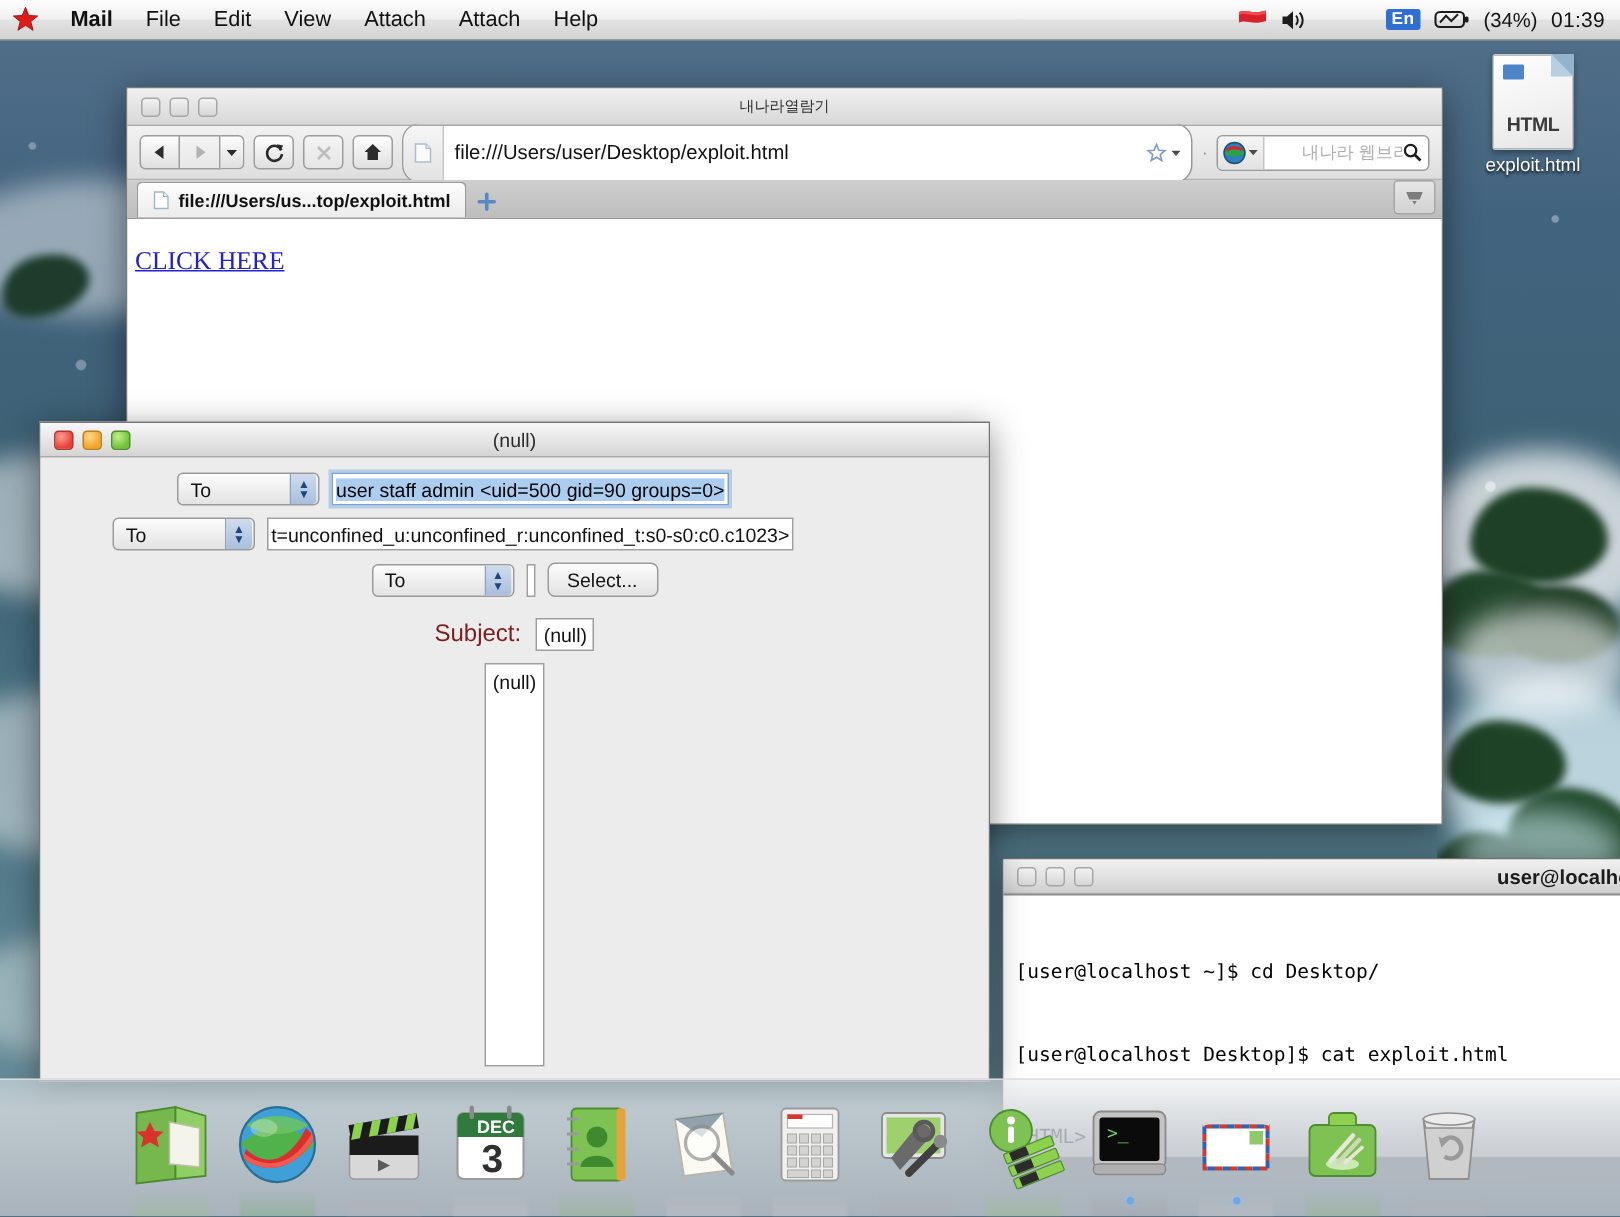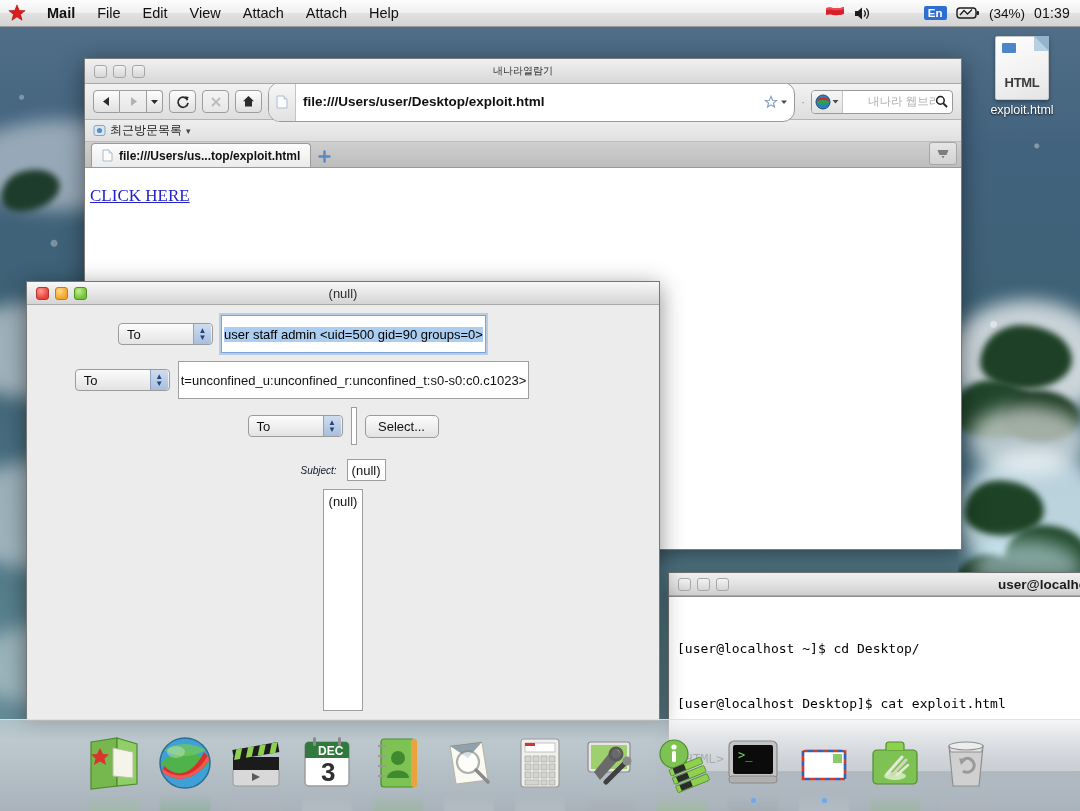--- a/index.html
+++ b/index.html
@@ -63,21 +63,21 @@
     border-bottom:1px solid #b4b4b4;box-sizing:border-box;}
   .nbtn{height:23px;min-width:27px;display:flex;align-items:center;justify-content:center;
     background:linear-gradient(180deg,#fdfdfd,#e0e0e0);border:1px solid #9d9d9d;
     border-radius:4px;box-sizing:border-box;font-size:13px;color:#333;}
   .nbtn.disabled{color:#b4b4b4;background:linear-gradient(180deg,#f4f4f4,#e6e6e6);}
   .navgrp{display:flex;}
   .navgrp .nbtn{border-radius:0;border-left-width:0;}
   .navgrp .nbtn:first-child{border-radius:4px 0 0 4px;border-left-width:1px;}
   .navgrp .nbtn:last-child{border-radius:0 4px 4px 0;min-width:16px;}
   .urlwrap{flex:1;height:40px;display:flex;align-items:center;
-    background:#fff;border:1px solid #9a9a9a;border-radius:12px;overflow:hidden;box-sizing:border-box;font-weight:bold;}
+    background:#fff;border:1px solid #9a9a9a;border-radius:12px;overflow:hidden;box-sizing:border-box;}
   .urlicon{width:26px;height:100%;display:flex;align-items:center;justify-content:center;
     background:linear-gradient(180deg,#f6f6f6,#e2e2e2);border-right:1px solid #c4c4c4;}
   .urltext{flex:1;font-size:13.5px;color:#101010;padding:0 7px;white-space:nowrap;overflow:hidden;}
   .urlstar{display:flex;align-items:center;gap:2px;padding-right:6px;color:#7e9cc4;font-size:13px;}
   .searchwrap{width:142px;height:24px;display:flex;align-items:center;
     background:#fff;border:1px solid #9a9a9a;border-radius:4px;overflow:hidden;box-sizing:border-box;}
   .searchlogo{width:30px;height:100%;display:flex;align-items:center;gap:1px;justify-content:center;
     background:linear-gradient(180deg,#f6f6f6,#e2e2e2);border-right:1px solid #c4c4c4;}
   .searchph{flex:1;font-size:11.5px;color:#b0b0b0;padding-left:5px;white-space:nowrap;overflow:hidden;margin-left:20px;}
   .bmbar{height:22px;display:flex;align-items:center;gap:4px;padding:0 8px;font-size:12px;color:#1a1a1a;
@@ -102,29 +102,29 @@
   #mail .wtitle{font-weight:normal;font-size:13px;}
   .mailbody{padding:10px 9px 9px 9px;box-sizing:border-box;height:calc(100% - 23px);
     display:flex;flex-direction:column;gap:8px;background:#ececec;align-items:center;}
   .torow{display:flex;align-items:center;gap:8px;}
   .tosel{width:95px;height:22px;display:flex;align-items:center;justify-content:space-between;
     background:linear-gradient(180deg,#fcfcfc,#e3e3e3);border:1px solid #9b9b9b;border-radius:4px;
     box-sizing:border-box;padding-left:8px;font-size:13px;color:#111;}
   .tosel .stepper{width:17px;height:20px;margin:0 1px 0 0;display:flex;flex-direction:column;
     align-items:center;justify-content:center;line-height:7px;font-size:8px;color:#21457e;
     background:linear-gradient(180deg,#cfdcee,#a9bedd);border-left:1px solid #8fa3c0;border-radius:0 3px 3px 0;}
-  .tofield{flex:1;height:38px;background:#fff;border:1px solid #9e9e9e;box-sizing:border-box;
+  .tofield{flex:1;height:22px;background:#fff;border:1px solid #9e9e9e;box-sizing:border-box;
     display:flex;align-items:center;padding:0 2px;font-size:13px;color:#111;overflow:hidden;white-space:nowrap;}
   .tofield.focus{border:1px solid #7ba4d6;box-shadow:0 0 0 2px rgba(140,180,225,.55);}
   .sel-hl{background:#aacdf0;color:#000;}
   .selbtn{width:74px;height:23px;display:flex;align-items:center;justify-content:center;
     background:linear-gradient(180deg,#fcfcfc,#e2e2e2);border:1px solid #9b9b9b;border-radius:5px;
     font-size:13px;color:#111;box-sizing:border-box;}
   .subjrow{display:flex;align-items:center;gap:10px;margin-top:6px;}
-  .subjlabel{font-size:10px;color:#0f172a;font-style:italic;}
+  .subjlabel{font-size:16px;color:#7f1d1d;}
   .subjfield{flex:1;height:22px;background:#fff;border:1px solid #9e9e9e;box-sizing:border-box;
     display:flex;align-items:center;padding:0 4px;font-size:13px;color:#111;}
   .mailtext{flex:1;background:#fff;border:1px solid #9e9e9e;box-sizing:border-box;
     padding:4px 5px;font-size:13px;color:#111;overflow:hidden;}
   
   #term{left:668px;top:572px;width:430px;height:200px;background:#fff;
     border:1px solid #6f6f6f;box-sizing:border-box;z-index:15;}
   #term .titlebar{height:23px;background:linear-gradient(180deg,#f0f0f0 0%,#e2e2e2 50%,#cfcfcf 100%);}
   #term .wtitle{text-align:right;padding-right:10px;left:auto;right:0;font-weight:bold;
     font-size:13.5px;color:#1b1b1b;width:auto;}
@@ -299,30 +299,20 @@
       <span class="searchph">내나라 웹브라</span>
       <span style="padding-right:4px;">
         <svg width="13" height="13" viewBox="0 0 13 13">
             <circle cx="5.4" cy="5.4" r="3.8" fill="none" stroke="#1c1c1c" stroke-width="1.5"></circle>
             <path d="M8.3 8.3 L12 12" stroke="#1c1c1c" stroke-width="1.8"></path>
           </svg>
       </span>
     </div>
   </div>
 
-  <div class="bmbar">
-    <span>
-      <svg width="13" height="13" viewBox="0 0 13 13">
-          <rect x="1" y="1.5" width="11" height="10" rx="2" fill="#d8e6f2" stroke="#7f9cb6" stroke-width=".9"></rect>
-          <circle cx="6.5" cy="6.5" r="2.6" fill="#5c8fbf"></circle>
-        </svg>
-    </span>
-    <span>최근방문목록</span>
-    <span style="font-size:9px;color:#444;">▾</span>
-  </div>
 
   <div class="tabstrip">
     <div class="tab">
       <span>
         <svg width="11" height="13" viewBox="0 0 11 13">
             <path d="M1 1 H7 L10 4 V12 H1 Z" fill="#fcfcfc" stroke="#9fb6c9" stroke-width=".9"></path>
             <path d="M7 1 V4 H10" fill="#e2eef7" stroke="#9fb6c9" stroke-width=".7"></path>
           </svg>
       </span>
       <span>file:///Users/us...top/exploit.html</span>

